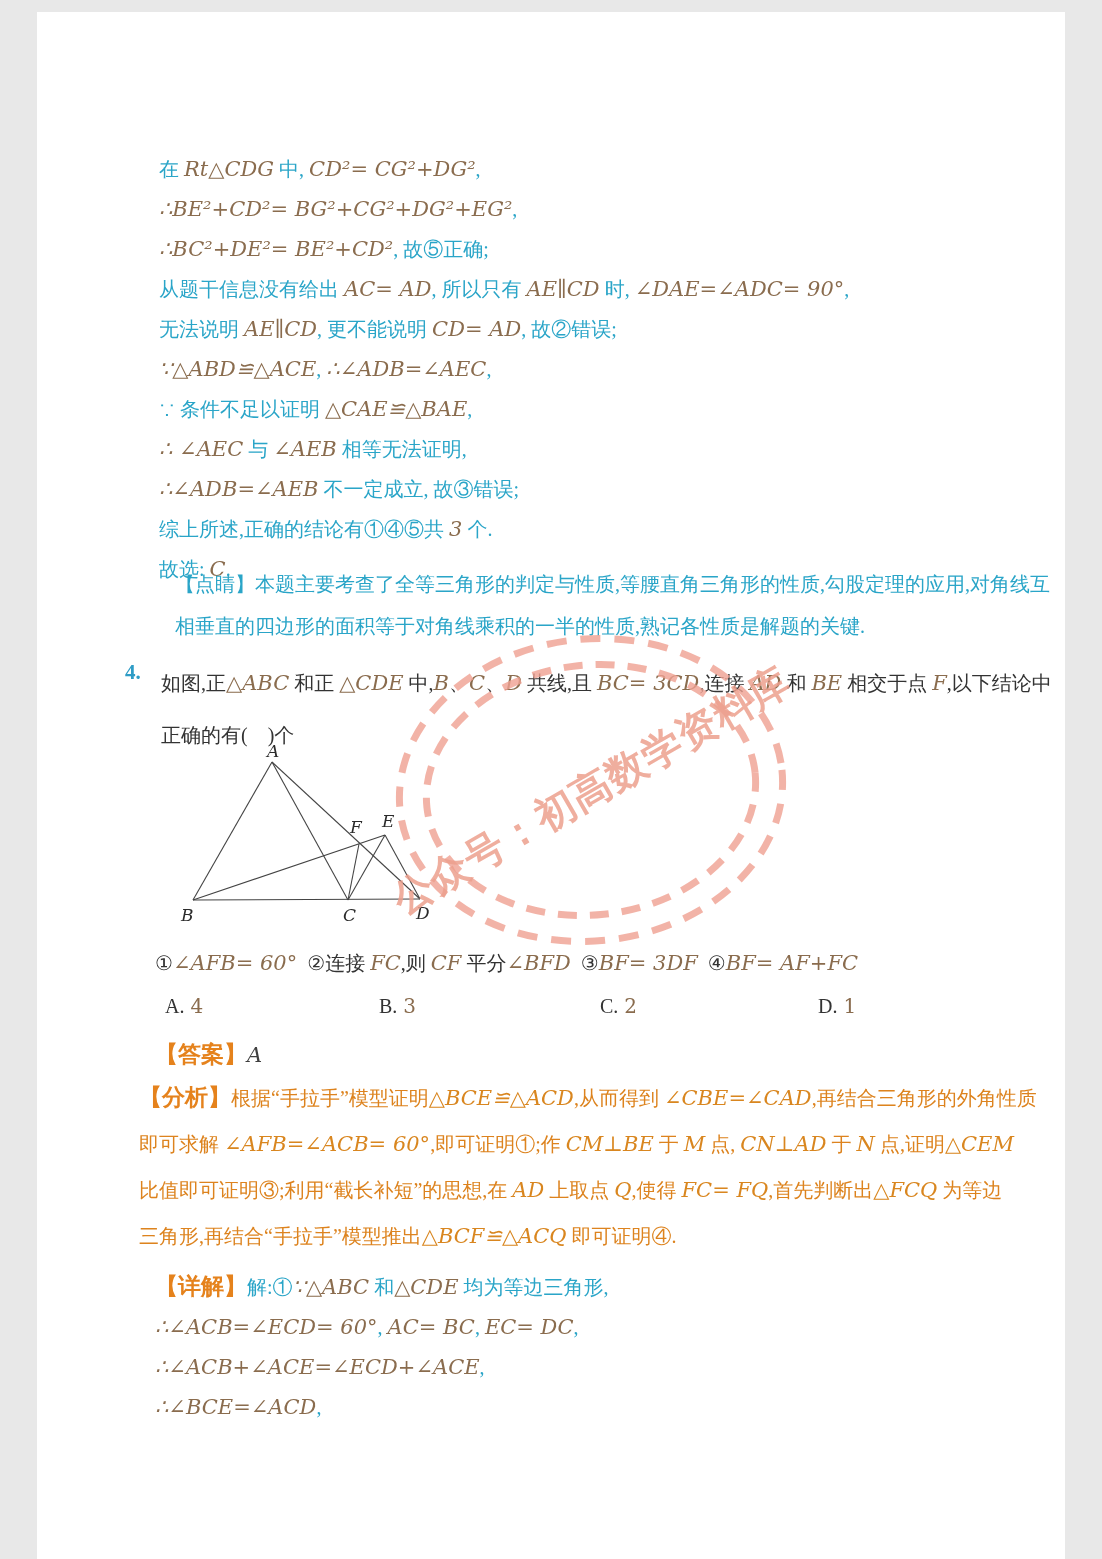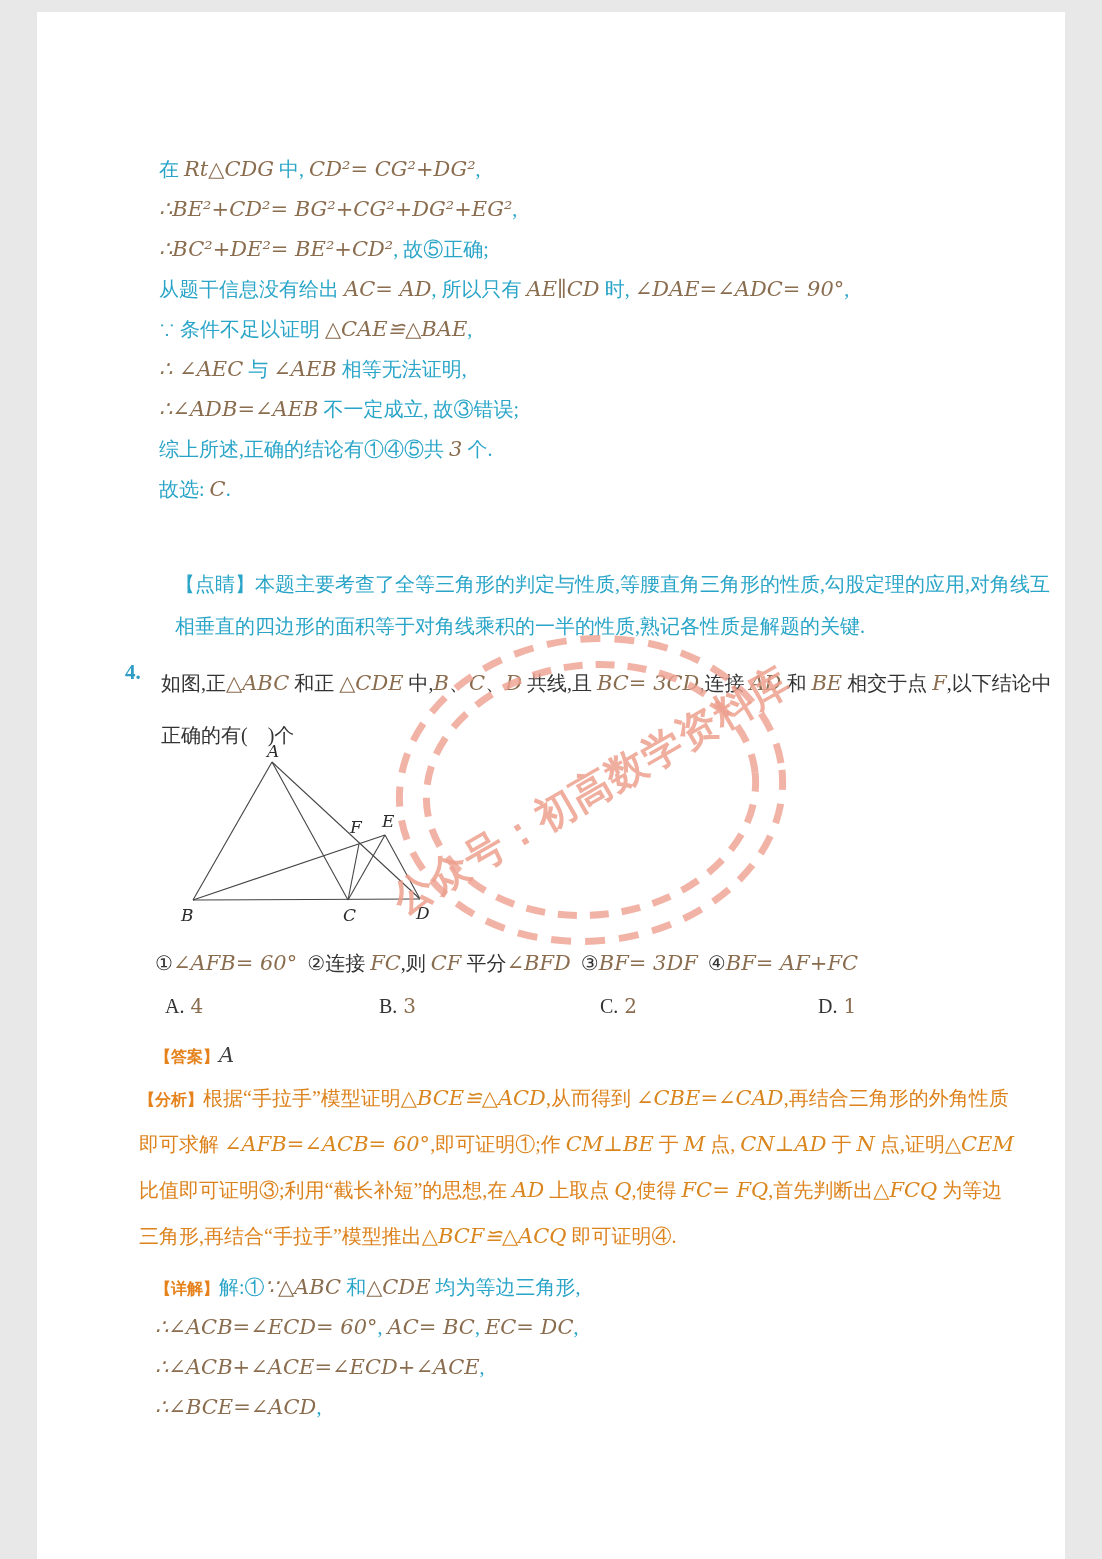--- a/index.html
+++ b/index.html
@@ -11,21 +11,21 @@
     overflow:hidden;
     font-family:"Liberation Serif",serif;
   }
   .block{position:absolute;}
   .ln{margin:0;white-space:nowrap;}
   .seg{white-space:pre;}
   
   .t  {color:#2aa5c8;font-family:"Liberation Serif",serif;font-size:20px;}
   .k  {color:#333333;font-family:"Liberation Serif",serif;font-size:20px;}
   .o  {color:#dd831e;font-family:"Liberation Serif",serif;font-size:20px;}
-  .ob {color:#e5821c;font-family:"Liberation Serif",serif;font-size:16px;font-weight:bold;text-align:center;}
+  .ob {color:#e5821c;font-family:"Liberation Serif",serif;font-size:23px;font-weight:bold;text-align:center;}
   .m  {color:#8a6c4e;font-family:"DejaVu Serif",serif;font-style:italic;font-size:21px;}
   .om {color:#d9861f;font-family:"DejaVu Serif",serif;font-style:italic;font-size:21px;}
   .d  {color:#3f3f3f;font-family:"DejaVu Serif",serif;font-style:italic;font-size:21px;}
 
   #solution {left:122px;top:138px;line-height:38px;}
   #keynote  {left:138px;top:552px;line-height:40px;}
   #problem-num{left:88px;top:648px;color:#2e9cc6;font-weight:bold;font-size:21px;}
   #problem  {left:124px;top:646px;line-height:50px;}
   #figure   {left:138px;top:733px;width:300px;height:200px;}
   #options  {left:118px;top:936px;line-height:30px;}
@@ -44,20 +44,22 @@
 </head>
 <body>
 
 <div id="page">
 
   <div id="solution" class="block">
       <p class="ln"><span class="seg t">在 </span><span class="seg m">Rt△CDG</span><span class="seg t"> 中, </span><span class="seg m">CD²= CG²+DG²</span><span class="seg t">,</span></p>
       <p class="ln"><span class="seg m">∴BE²+CD²= BG²+CG²+DG²+EG²</span><span class="seg t">,</span></p>
       <p class="ln"><span class="seg m">∴BC²+DE²= BE²+CD²</span><span class="seg t">, 故⑤正确;</span></p>
       <p class="ln"><span class="seg t">从题干信息没有给出 </span><span class="seg m">AC= AD</span><span class="seg t">, 所以只有 </span><span class="seg m">AE∥CD</span><span class="seg t"> 时, </span><span class="seg m">∠DAE=∠ADC= 90°</span><span class="seg t">,</span></p>
+      <p class="ln"><span class="seg t">无法说明 </span><span class="seg m">AE∥CD</span><span class="seg t">, 更不能说明 </span><span class="seg m">CD= AD</span><span class="seg t">, 故②错误;</span></p>
+      <p class="ln"><span class="seg m">∵△ABD≌△ACE</span><span class="seg t">, </span><span class="seg m">∴∠ADB=∠AEC</span><span class="seg t">,</span></p>
       <p class="ln"><span class="seg t">∵ 条件不足以证明 </span><span class="seg m">△CAE≌△BAE</span><span class="seg t">,</span></p>
       <p class="ln"><span class="seg m">∴ ∠AEC</span><span class="seg t"> 与 </span><span class="seg m">∠AEB</span><span class="seg t"> 相等无法证明,</span></p>
       <p class="ln"><span class="seg m">∴∠ADB=∠AEB</span><span class="seg t"> 不一定成立, 故③错误;</span></p>
       <p class="ln"><span class="seg t">综上所述,正确的结论有①④⑤共 </span><span class="seg m">3</span><span class="seg t"> 个.</span></p>
       <p class="ln"><span class="seg t">故选: </span><span class="seg m">C</span><span class="seg t">.</span></p>
     </div>
 
   <div id="keynote" class="block">
       <p class="ln"><span class="seg t">【点睛】本题主要考查了全等三角形的判定与性质,等腰直角三角形的性质,勾股定理的应用,对角线互</span></p>
       <p class="ln"><span class="seg t">相垂直的四边形的面积等于对角线乘积的一半的性质,熟记各性质是解题的关键.</span></p>

